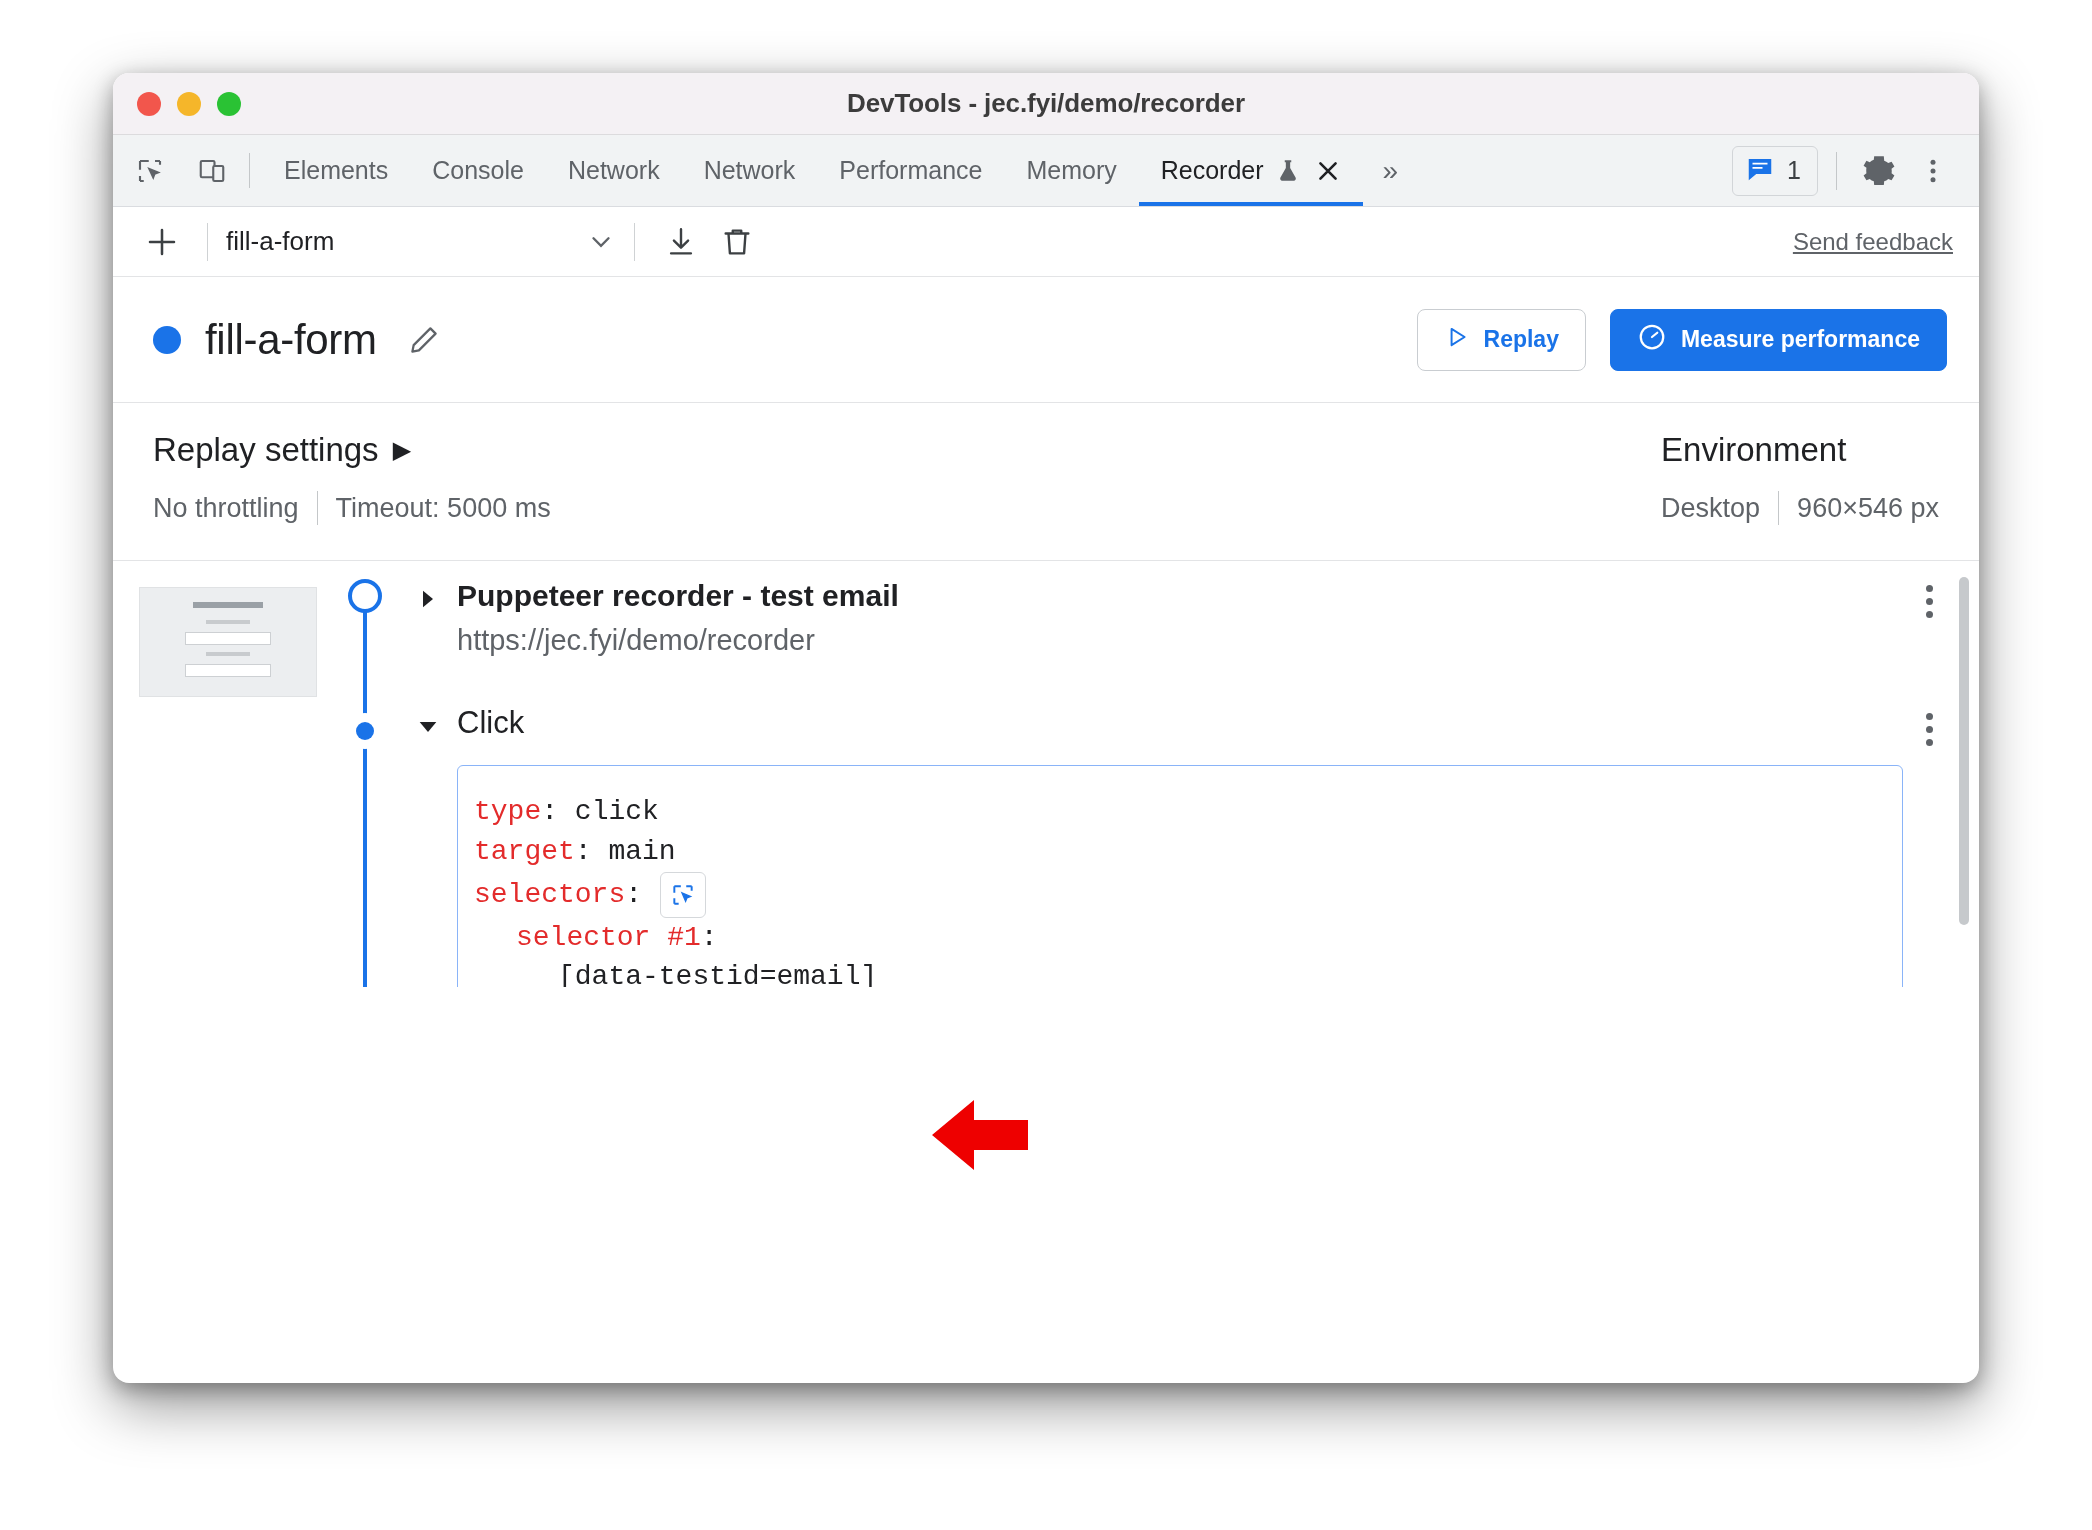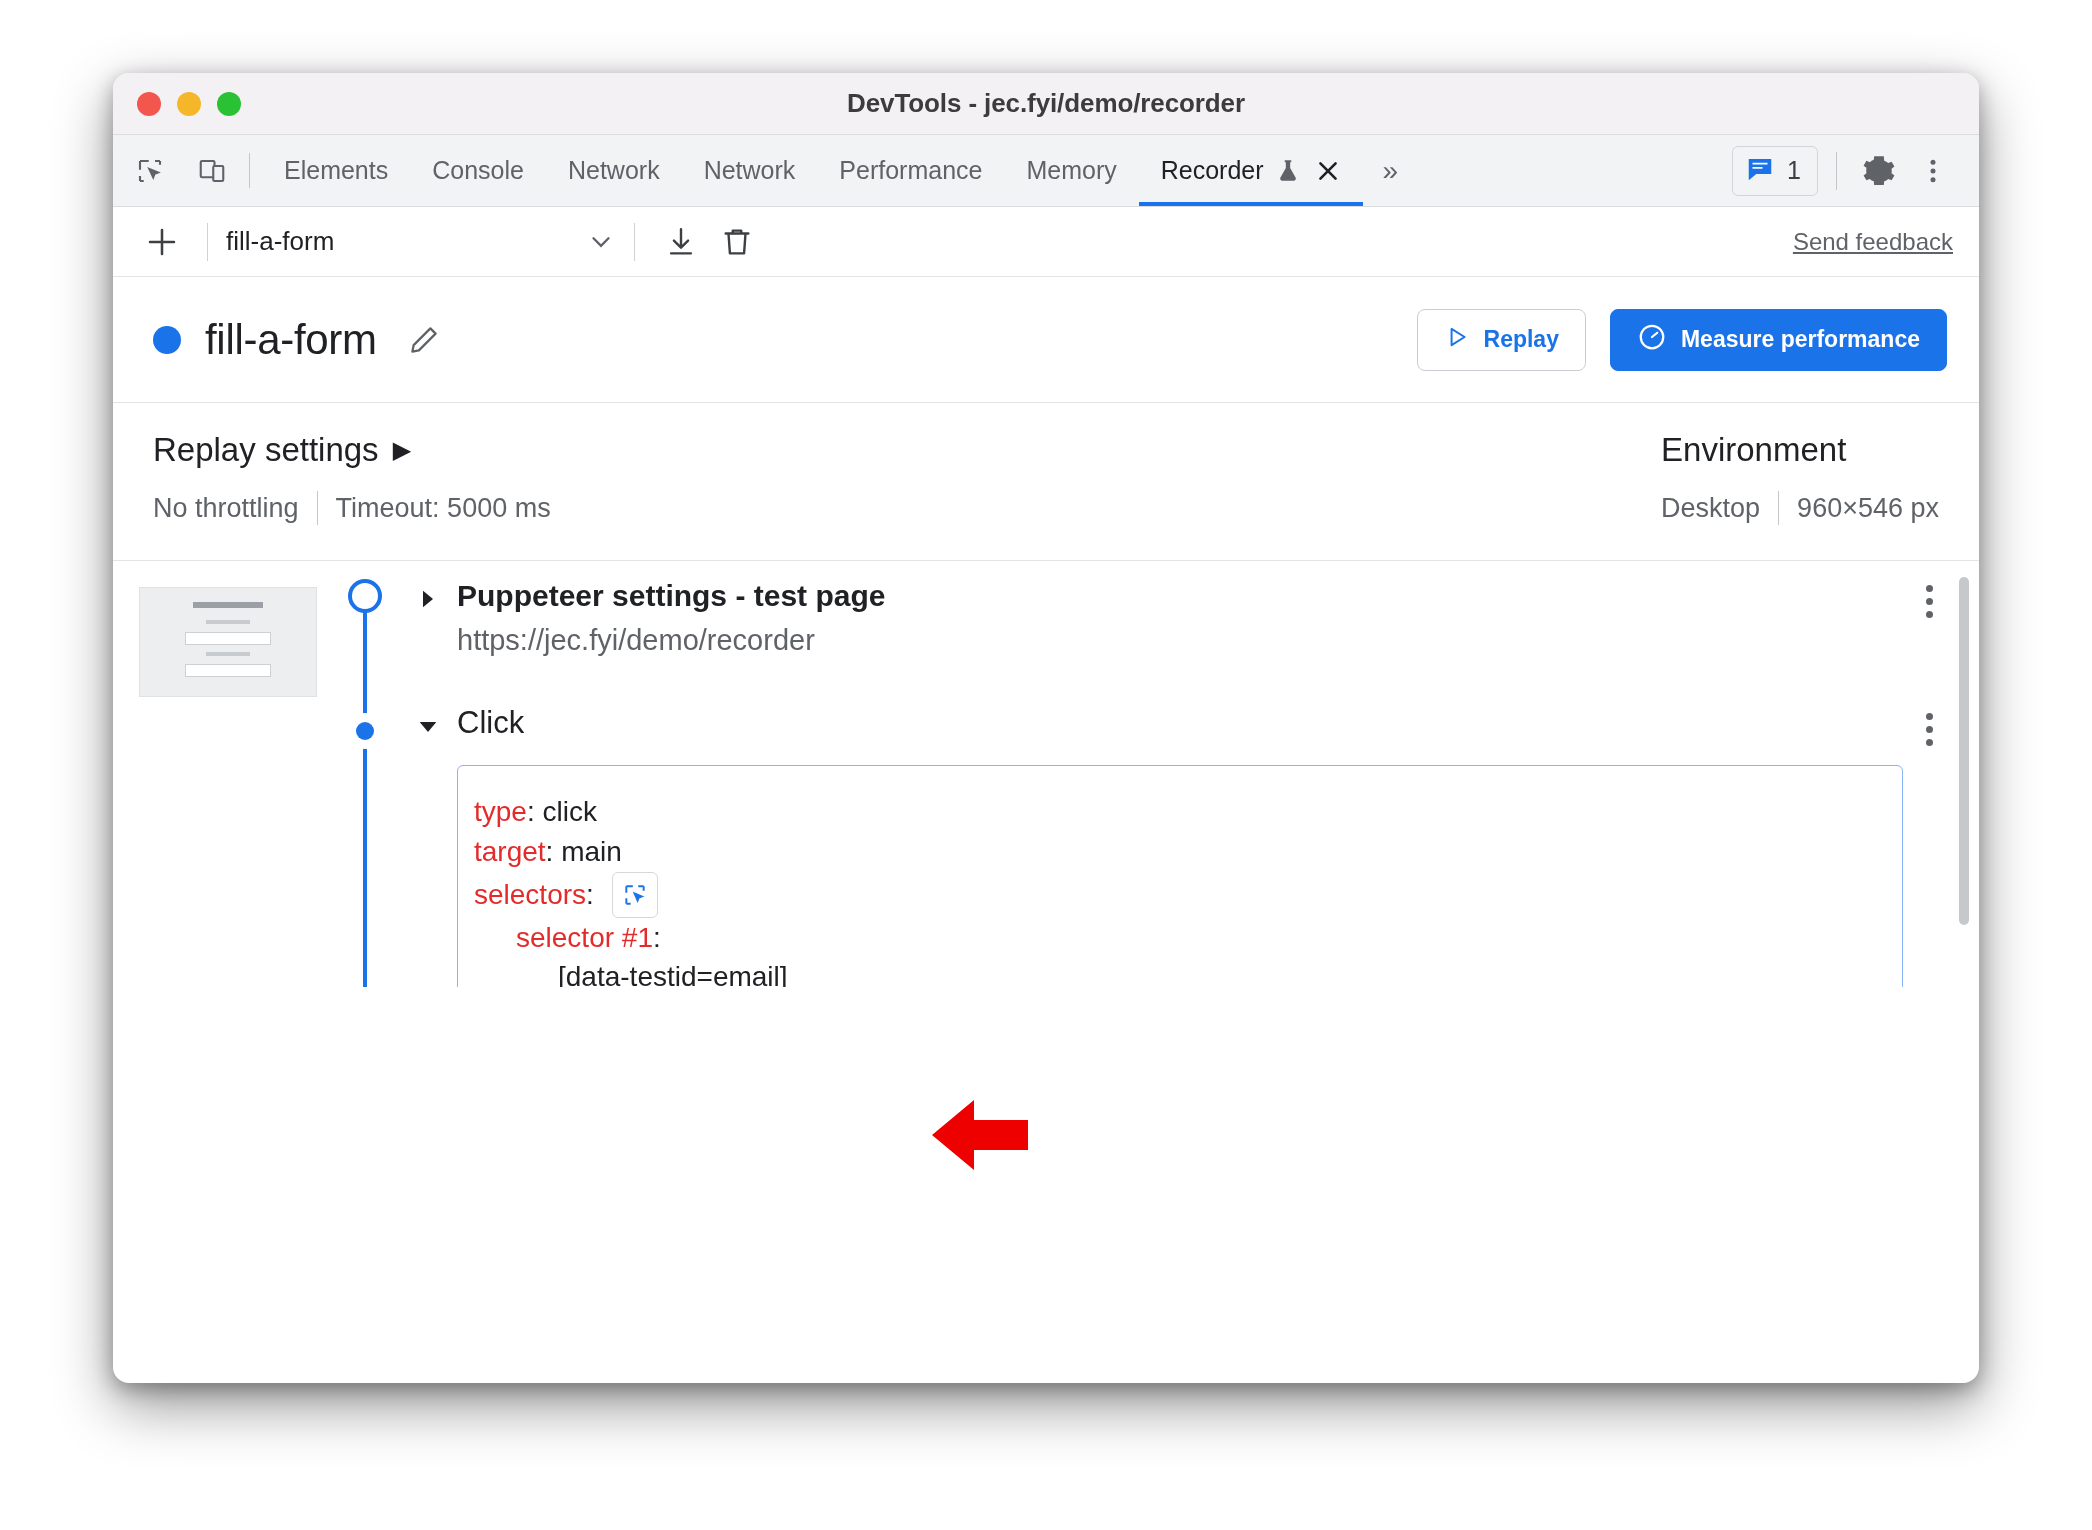--- a/index.html
+++ b/index.html
@@ -348,21 +348,21 @@
   .kebab i { width: 7px; height: 7px; border-radius: 50%; background: #5f6368; display:block; }
 
   .code-card {
     margin: 22px 76px 0 0;
     border: 1px solid #8ab4f8;
     border-radius: 6px;
     padding: 26px 30px 26px 16px;
     background: #ffffff;
   }
   .code-line {
-    font-family: Liberation Sans, sans-serif;
+    font-family: Liberation Mono, monospace;
     font-size: 28px;
     line-height: 1.42;
     color: #202124;
     white-space: pre;
     display: flex;
     align-items: center;
   }
   .k { color: #e32b2b; }
   .picker-btn {
     display: inline-flex;
@@ -592,21 +592,21 @@
 
       <div class="steps-list">
 
         <div class="step-row">
           <span class="tri">
             <svg width="20" height="20" viewBox="0 0 12 12" fill="#202124">
                 <path d="M3 1l6 5-6 5z"></path>
               </svg>
           </span>
           <div class="step-main">
-            <div class="step-title">Puppeteer settings - test page</div>
+            <div class="step-title">Puppeteer recorder - test email</div>
             <div class="step-url">https://jec.fyi/demo/recorder</div>
           </div>
           <span class="kebab">
               <i></i>
               <i></i>
               <i></i>
             </span>
         </div>
 
         <div class="step-row" style="margin-top:42px;">

